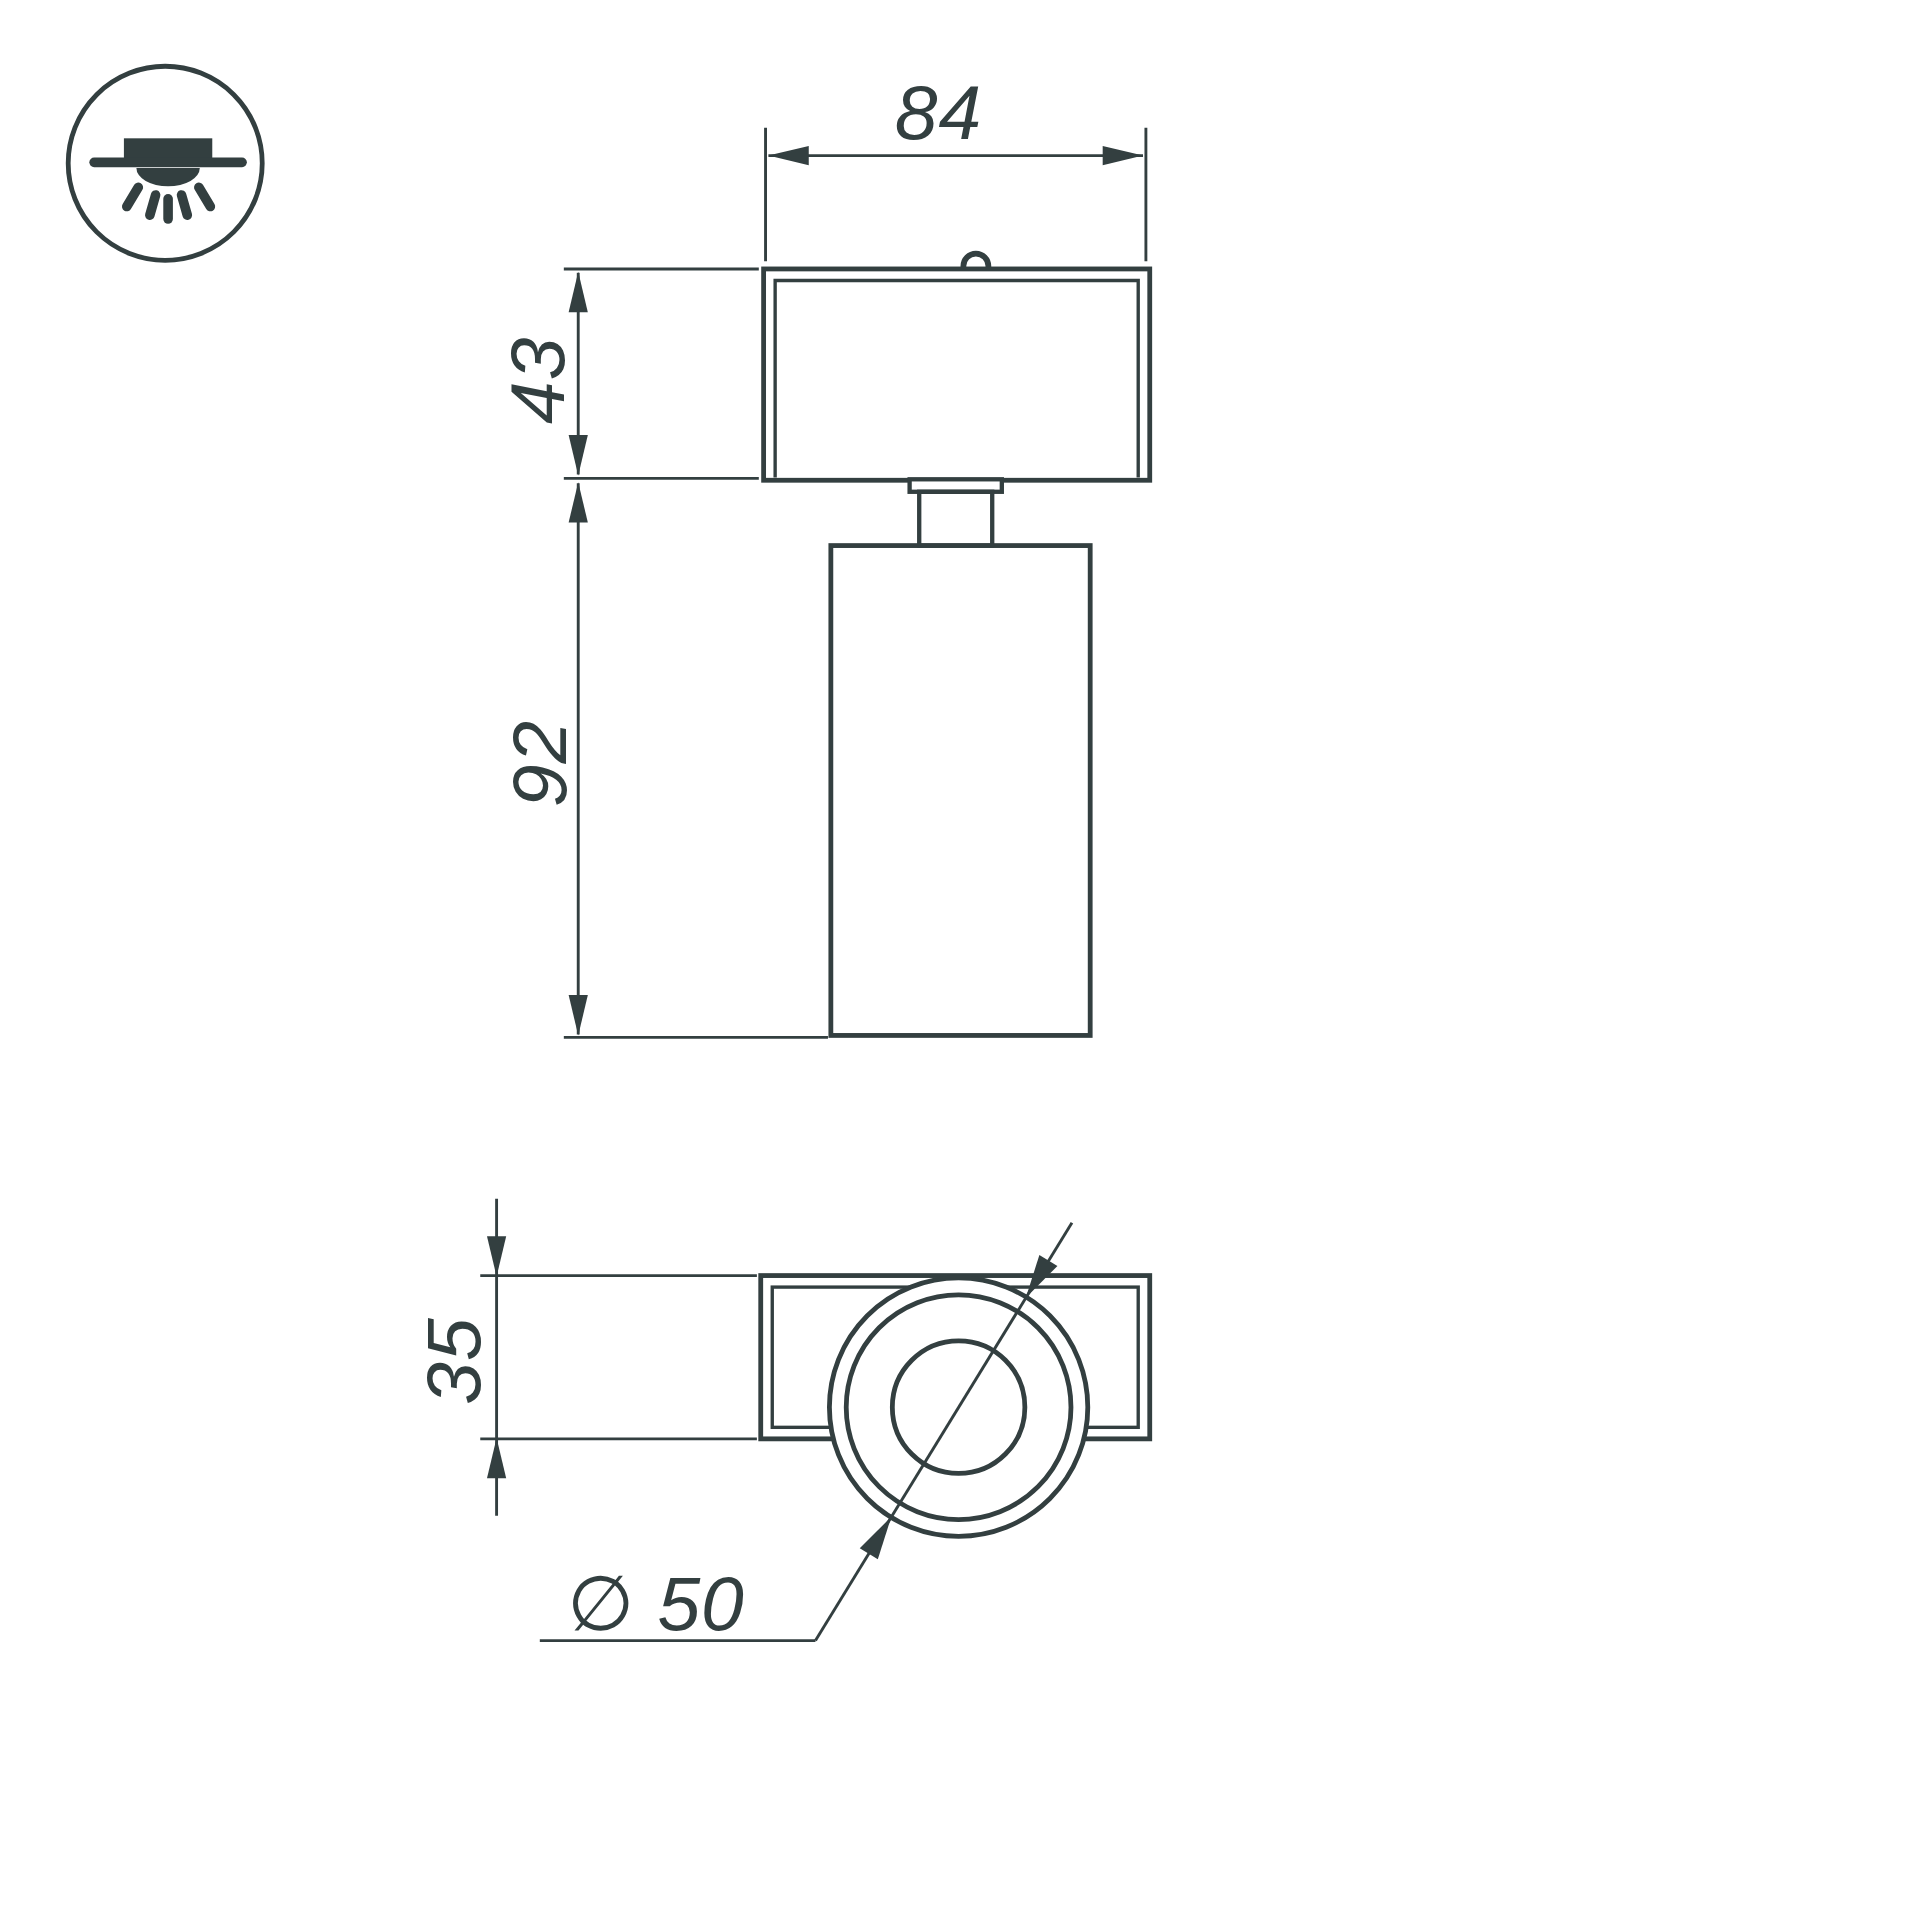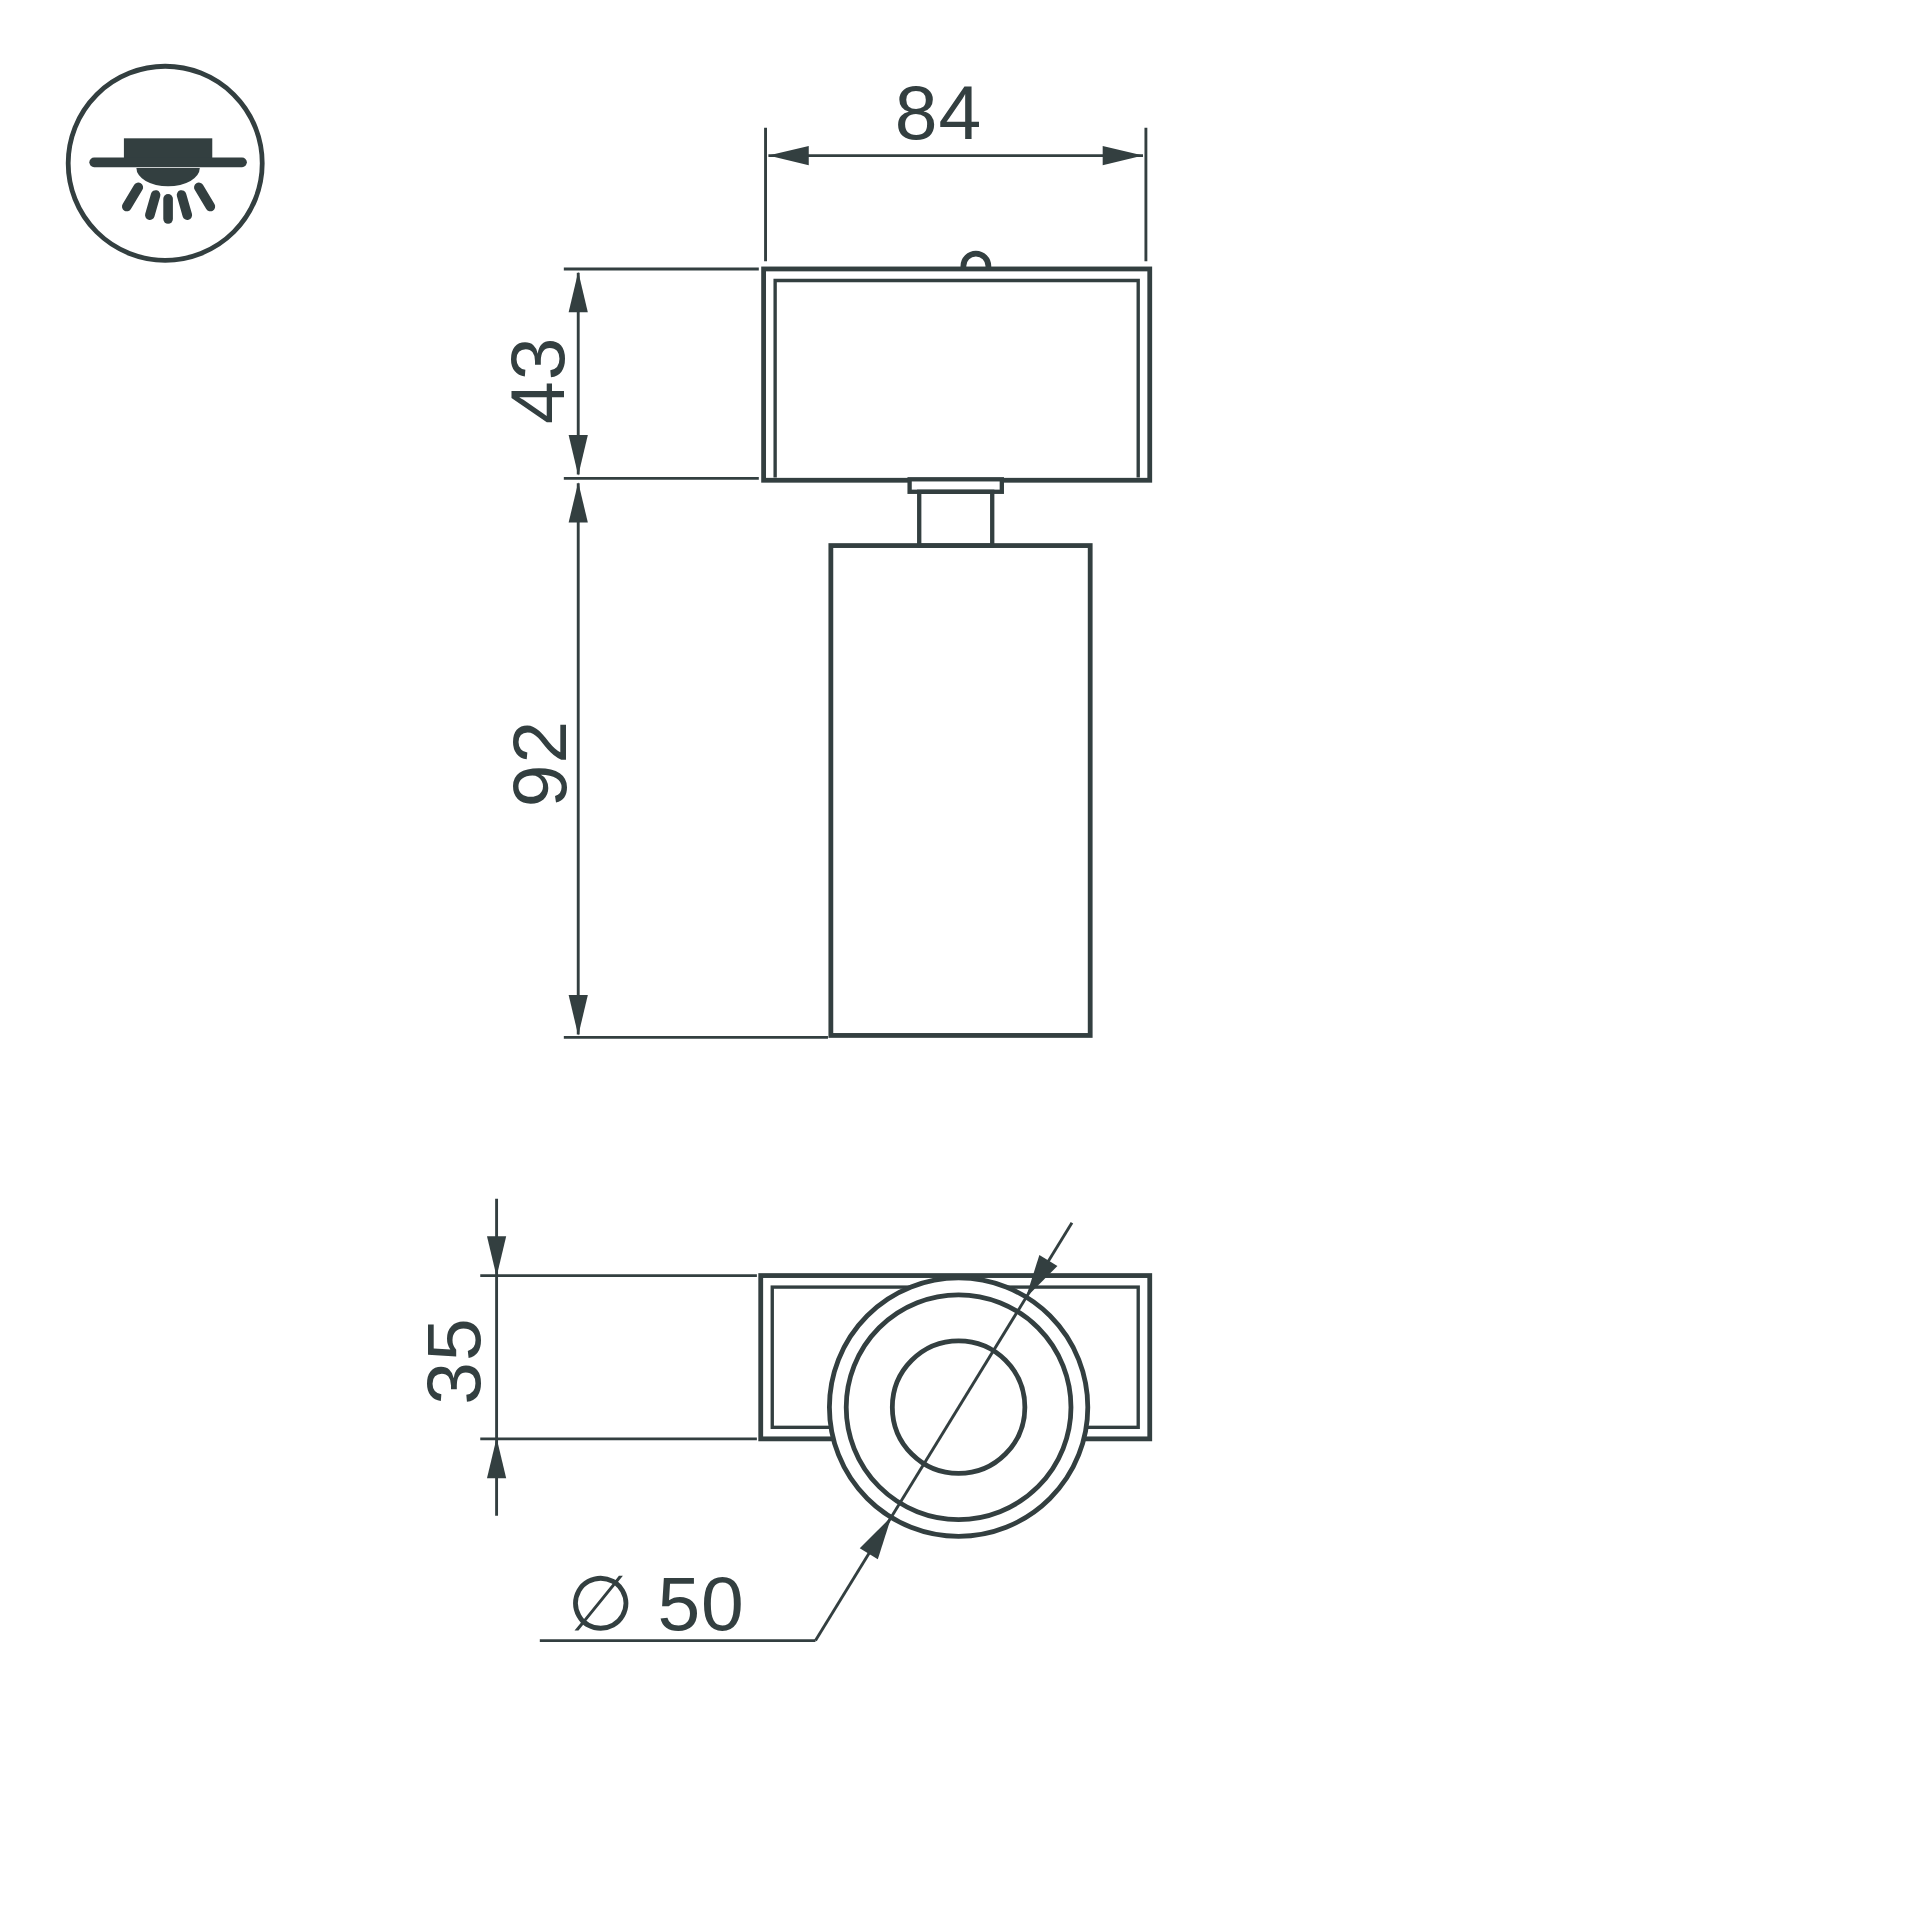--- a/index.html
+++ b/index.html
@@ -1,20 +1,21 @@
 <!DOCTYPE html>
 <html><head>
 <meta charset="utf-8">
 <style>
   html,body{margin:0;padding:0;background:#ffffff;}
   .canvas{
     position:relative;
     width:1922px;height:1922px;
     background:#ffffff;
     font-family:"Liberation Sans","DejaVu Sans",sans-serif;
+    font-style:italic;
   }
   svg{display:block;}
   .outline{fill:none;stroke:#333f40;stroke-width:5;}
   .outline-thin{fill:none;stroke:#333f40;stroke-width:3.5;}
   .outline-mid{fill:none;stroke:#333f40;stroke-width:4.5;}
   .whitefill{fill:#ffffff;stroke:#333f40;stroke-width:5;}
   .dimline{fill:none;stroke:#333f40;stroke-width:3;}
   .arrow{fill:#333f40;stroke:none;}
   .dimtext{
     fill:#333f40;

